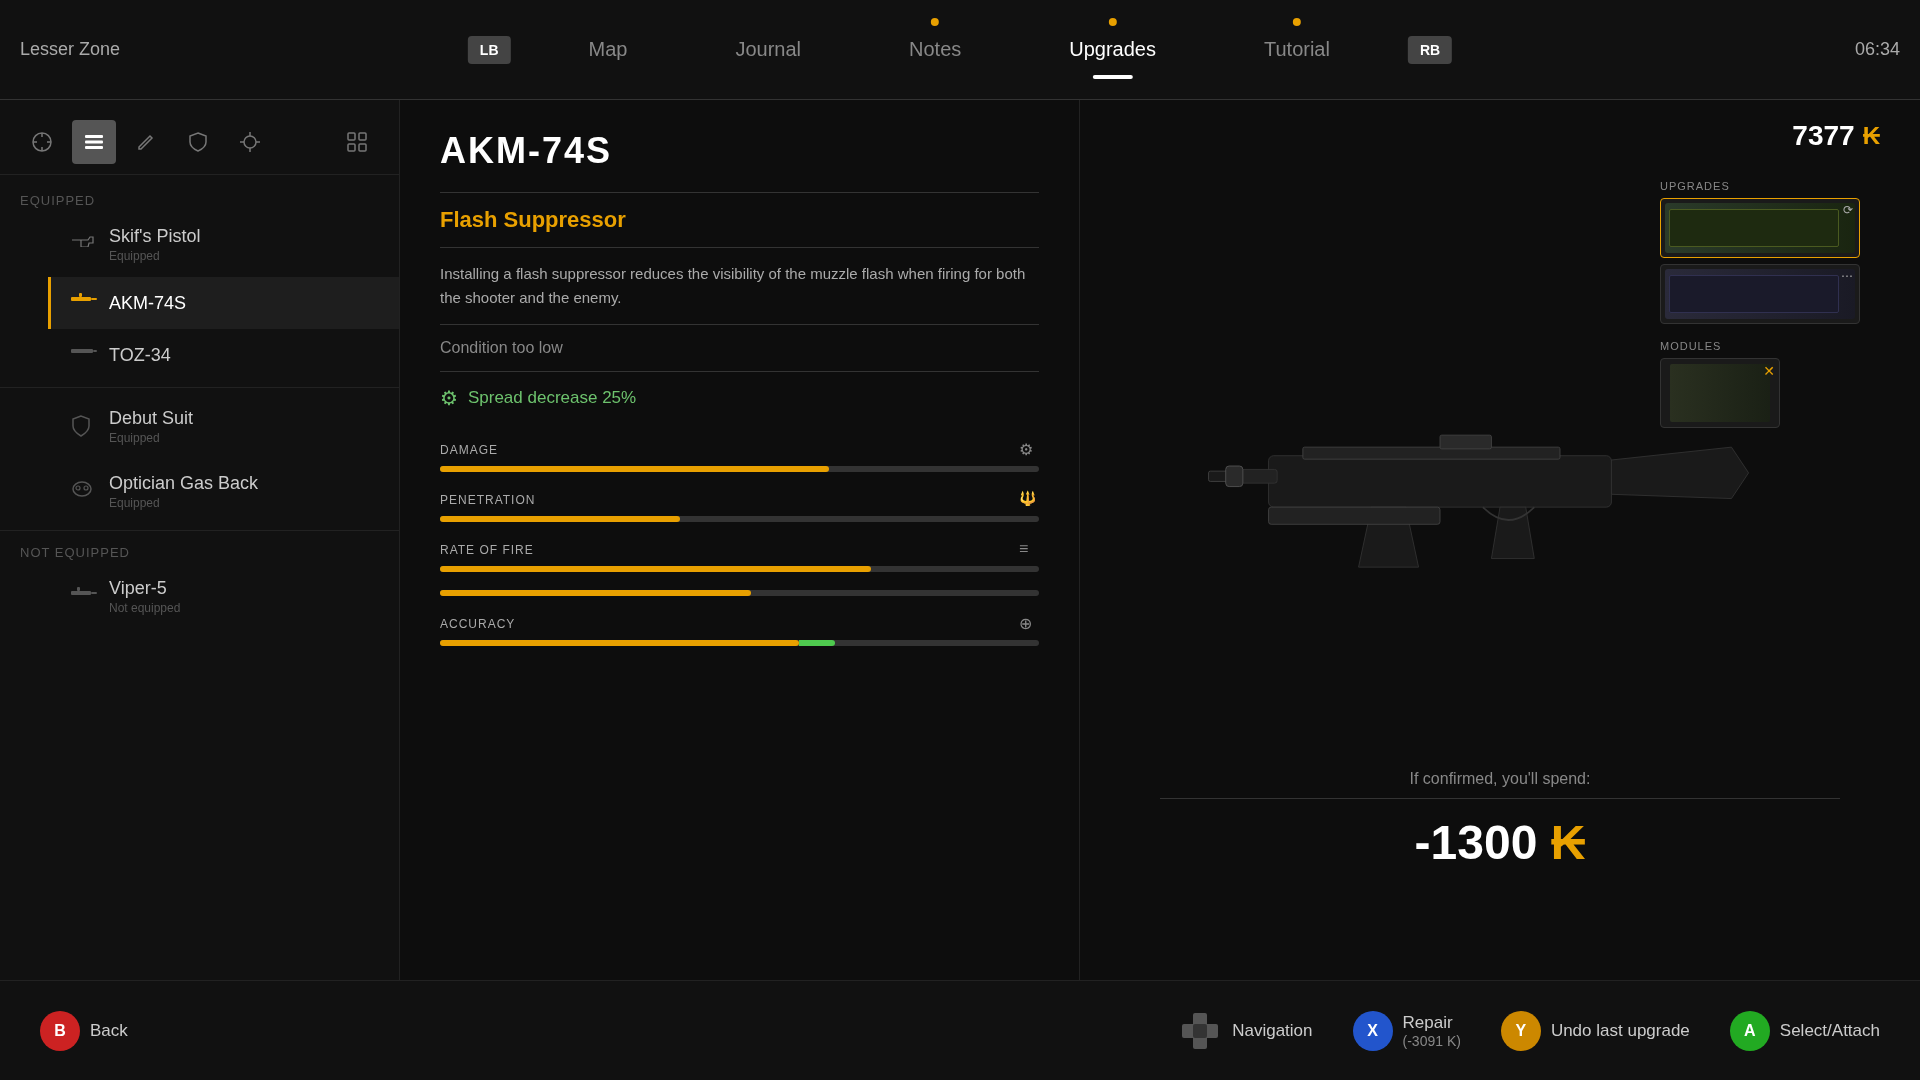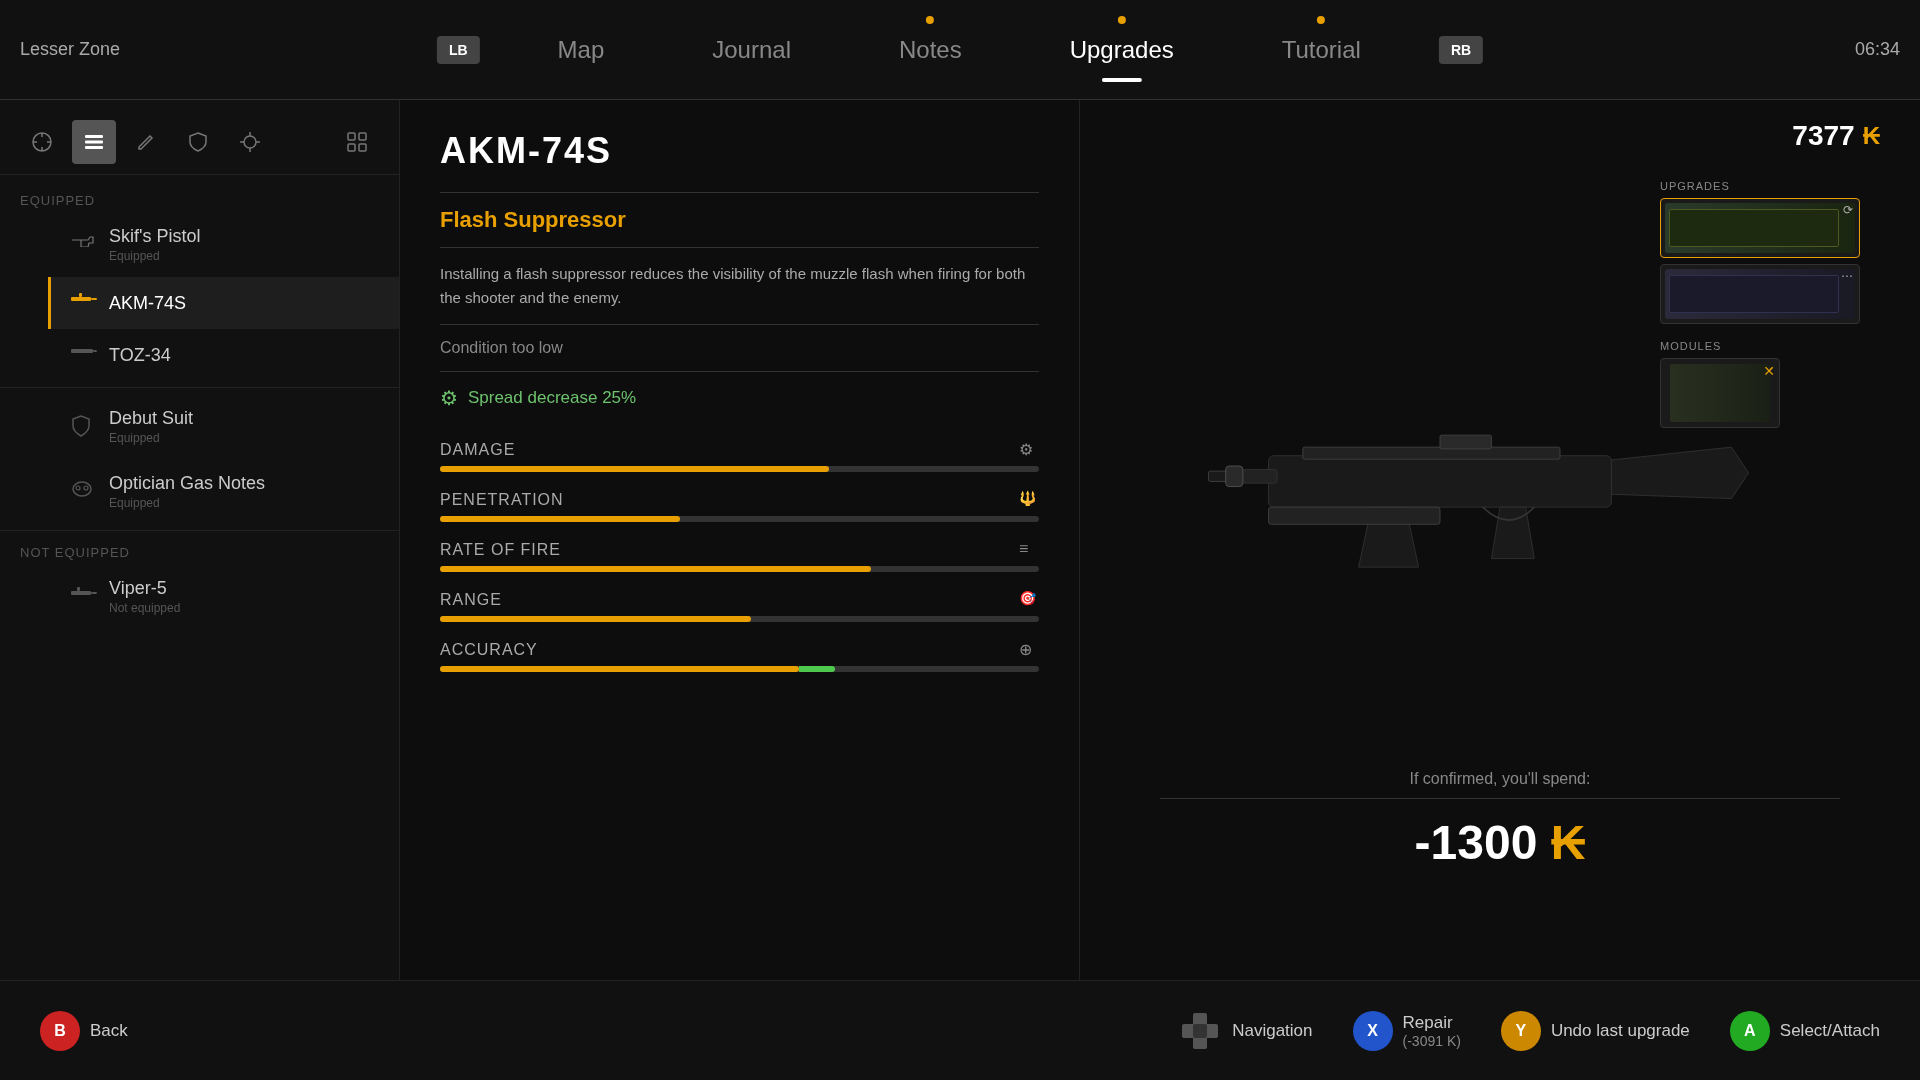--- a/index.html
+++ b/index.html
@@ -47,21 +47,21 @@
       border: none;
       padding: 8px 16px;
       font-size: 16px;
       font-weight: bold;
       cursor: pointer;
       border-radius: 4px;
     }
     .nav-tab {
       padding: 10px 50px;
       color: #888;
-      font-size: 24px;
+      font-size: 20px;
       cursor: pointer;
       position: relative;
       text-transform: capitalize;
     }
     .nav-tab.active {
       color: #fff;
     }
     .nav-tab.active::after {
       content: '';
       position: absolute;
@@ -246,21 +246,21 @@
     .stat-row {
       margin-bottom: 18px;
     }
     .stat-label-row {
       display: flex;
       justify-content: space-between;
       align-items: center;
       margin-bottom: 6px;
     }
     .stat-label {
-      font-size: 16px;
+      font-size: 12px;
       color: #aaa;
       letter-spacing: 1px;
       text-transform: uppercase;
     }
     .stat-icon {
       width: 20px;
       height: 20px;
       color: #888;
       font-size: 16px;
     }
@@ -595,21 +595,21 @@
 
   <div class="sidebar-item">
     <span class="sidebar-item-icon">
       <svg width="22" height="18" viewBox="0 0 22 18" fill="none">
           <ellipse cx="11" cy="9" rx="9" ry="7" stroke="#555" stroke-width="1.5" fill="none"></ellipse>
           <circle cx="7" cy="8" r="2" stroke="#555" stroke-width="1.2" fill="none"></circle>
           <circle cx="15" cy="8" r="2" stroke="#555" stroke-width="1.2" fill="none"></circle>
         </svg>
     </span>
     <div>
-      <div class="sidebar-item-name">Optician Gas Notes</div>
+      <div class="sidebar-item-name">Optician Gas Back</div>
       <div class="sidebar-item-sub">Equipped</div>
     </div>
   </div>
 
   <div class="sidebar-divider"></div>
   <div class="sidebar-section-label">Not equipped</div>
 
   <div class="sidebar-item">
     <span class="sidebar-item-icon">
       <svg width="28" height="12" viewBox="0 0 28 12" fill="none">
@@ -667,24 +667,20 @@
         <div class="stat-label-row">
           <span class="stat-label">RATE OF FIRE</span>
           <span class="stat-icon">≡</span>
         </div>
         <div class="stat-bar-bg">
           <div class="stat-bar-fill" style="width:72%"></div>
         </div>
       </div>
 
       <div class="stat-row">
-        <div class="stat-label-row">
-          <span class="stat-label">RANGE</span>
-          <span class="stat-icon" style="font-size:14px;">🎯</span>
-        </div>
         <div class="stat-bar-bg">
           <div class="stat-bar-fill" style="width:52%"></div>
         </div>
       </div>
 
       <div class="stat-row">
         <div class="stat-label-row">
           <span class="stat-label">ACCURACY</span>
           <span class="stat-icon">⊕</span>
         </div>

